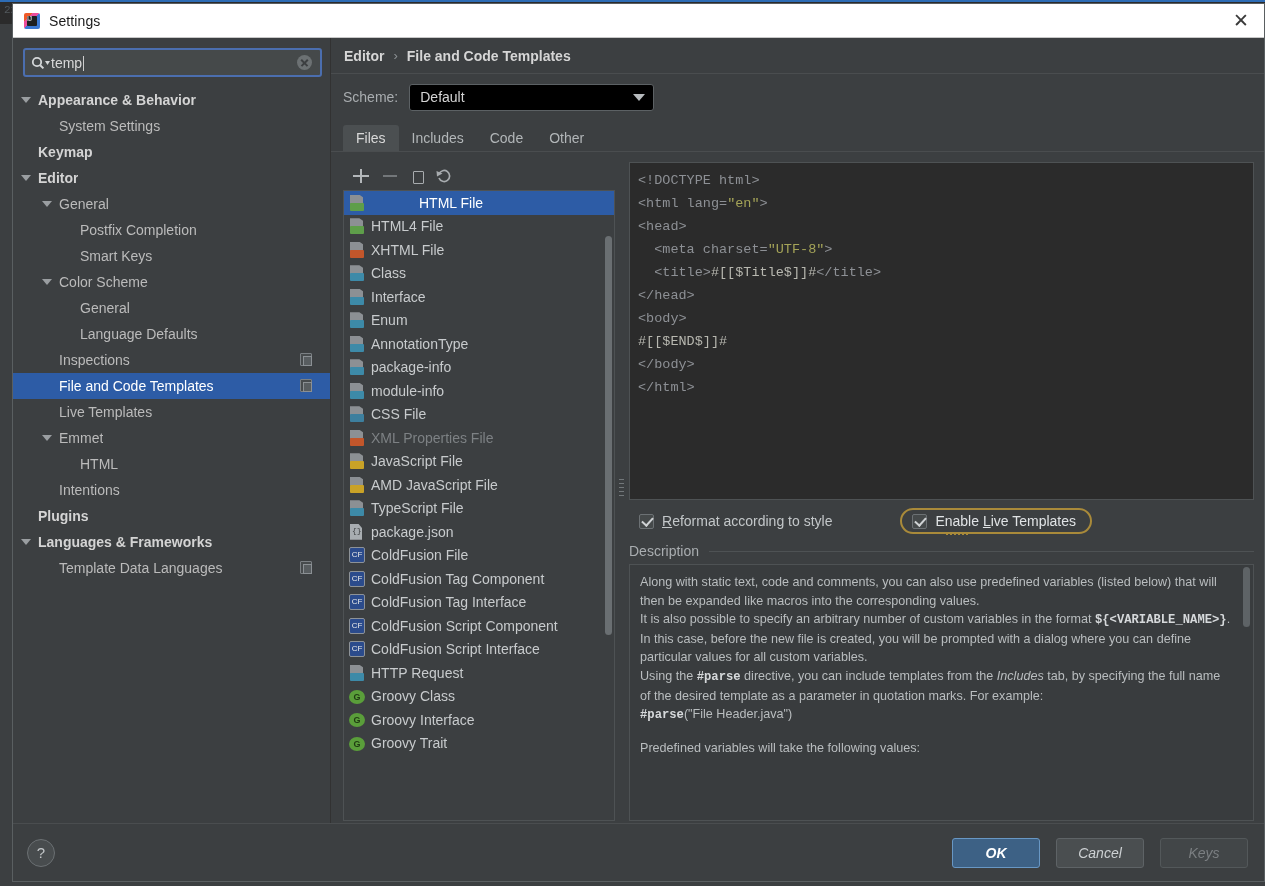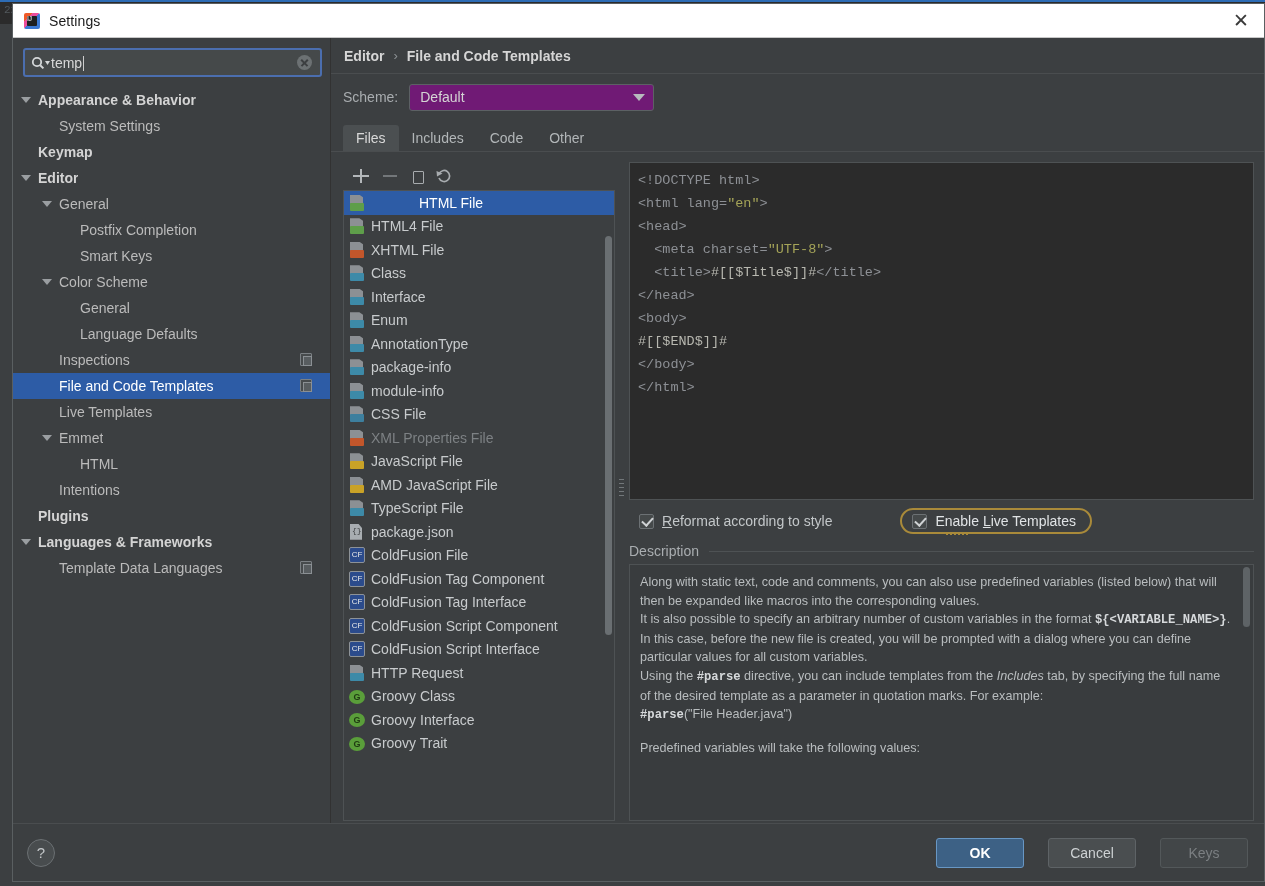--- a/index.html
+++ b/index.html
@@ -158,21 +158,21 @@
     flex: 0 0 36px;
   }
   #breadcrumb .sep { margin: 0 9px; color: #8b9093; font-weight: normal; font-size: 13px; }
 
   #scheme-row {
     height: 46px; display: flex; align-items: center;
     padding-left: 12px; flex: 0 0 46px;
   }
   #scheme-label { font-size: 14px; color: #a9adb0; margin-right: 11px; }
   #scheme-select {
-    width: 245px; height: 27px; background: #701a75;
+    width: 245px; height: 27px; background: #000000;
     border: 1px solid #5c6164; border-radius: 3px;
     display: flex; align-items: center; padding: 0 8px 0 10px;
     font-size: 14px; color: #d4d4d4; position: relative;
   }
   #scheme-select .caret {
     margin-left: auto; width: 0; height: 0;
     border-left: 6px solid transparent; border-right: 6px solid transparent;
     border-top: 7px solid #b6babd;
   }
 
@@ -362,21 +362,21 @@
     height: 58px; flex: 0 0 58px; display: flex; align-items: center;
     padding: 0 16px 0 14px; border-top: 1px solid #4a4d4f;
   }
   #help-btn {
     width: 28px; height: 28px; border-radius: 50%;
     border: 1px solid #6b7073; background: #484c4e;
     color: #c2c6c8; font-size: 15px;
     display: flex; align-items: center; justify-content: center;
     cursor: pointer;
   }
-  #btn-group { margin-left: auto; display: flex; gap: 24px; }
+  #btn-group { margin-left: auto; display: flex; gap: 16px; font-style: italic; }
   .btn {
     min-width: 88px; height: 30px; padding: 0 18px;
     display: flex; align-items: center; justify-content: center;
     font-size: 14px; border-radius: 3px; cursor: pointer;
   }
   .btn.primary {
     background: #3d6185; border: 1px solid #6897c4; color: #ffffff; font-weight: bold;
   }
   .btn.normal {
     background: #4a4e50; border: 1px solid #5e6366; color: #cdd1d3;

